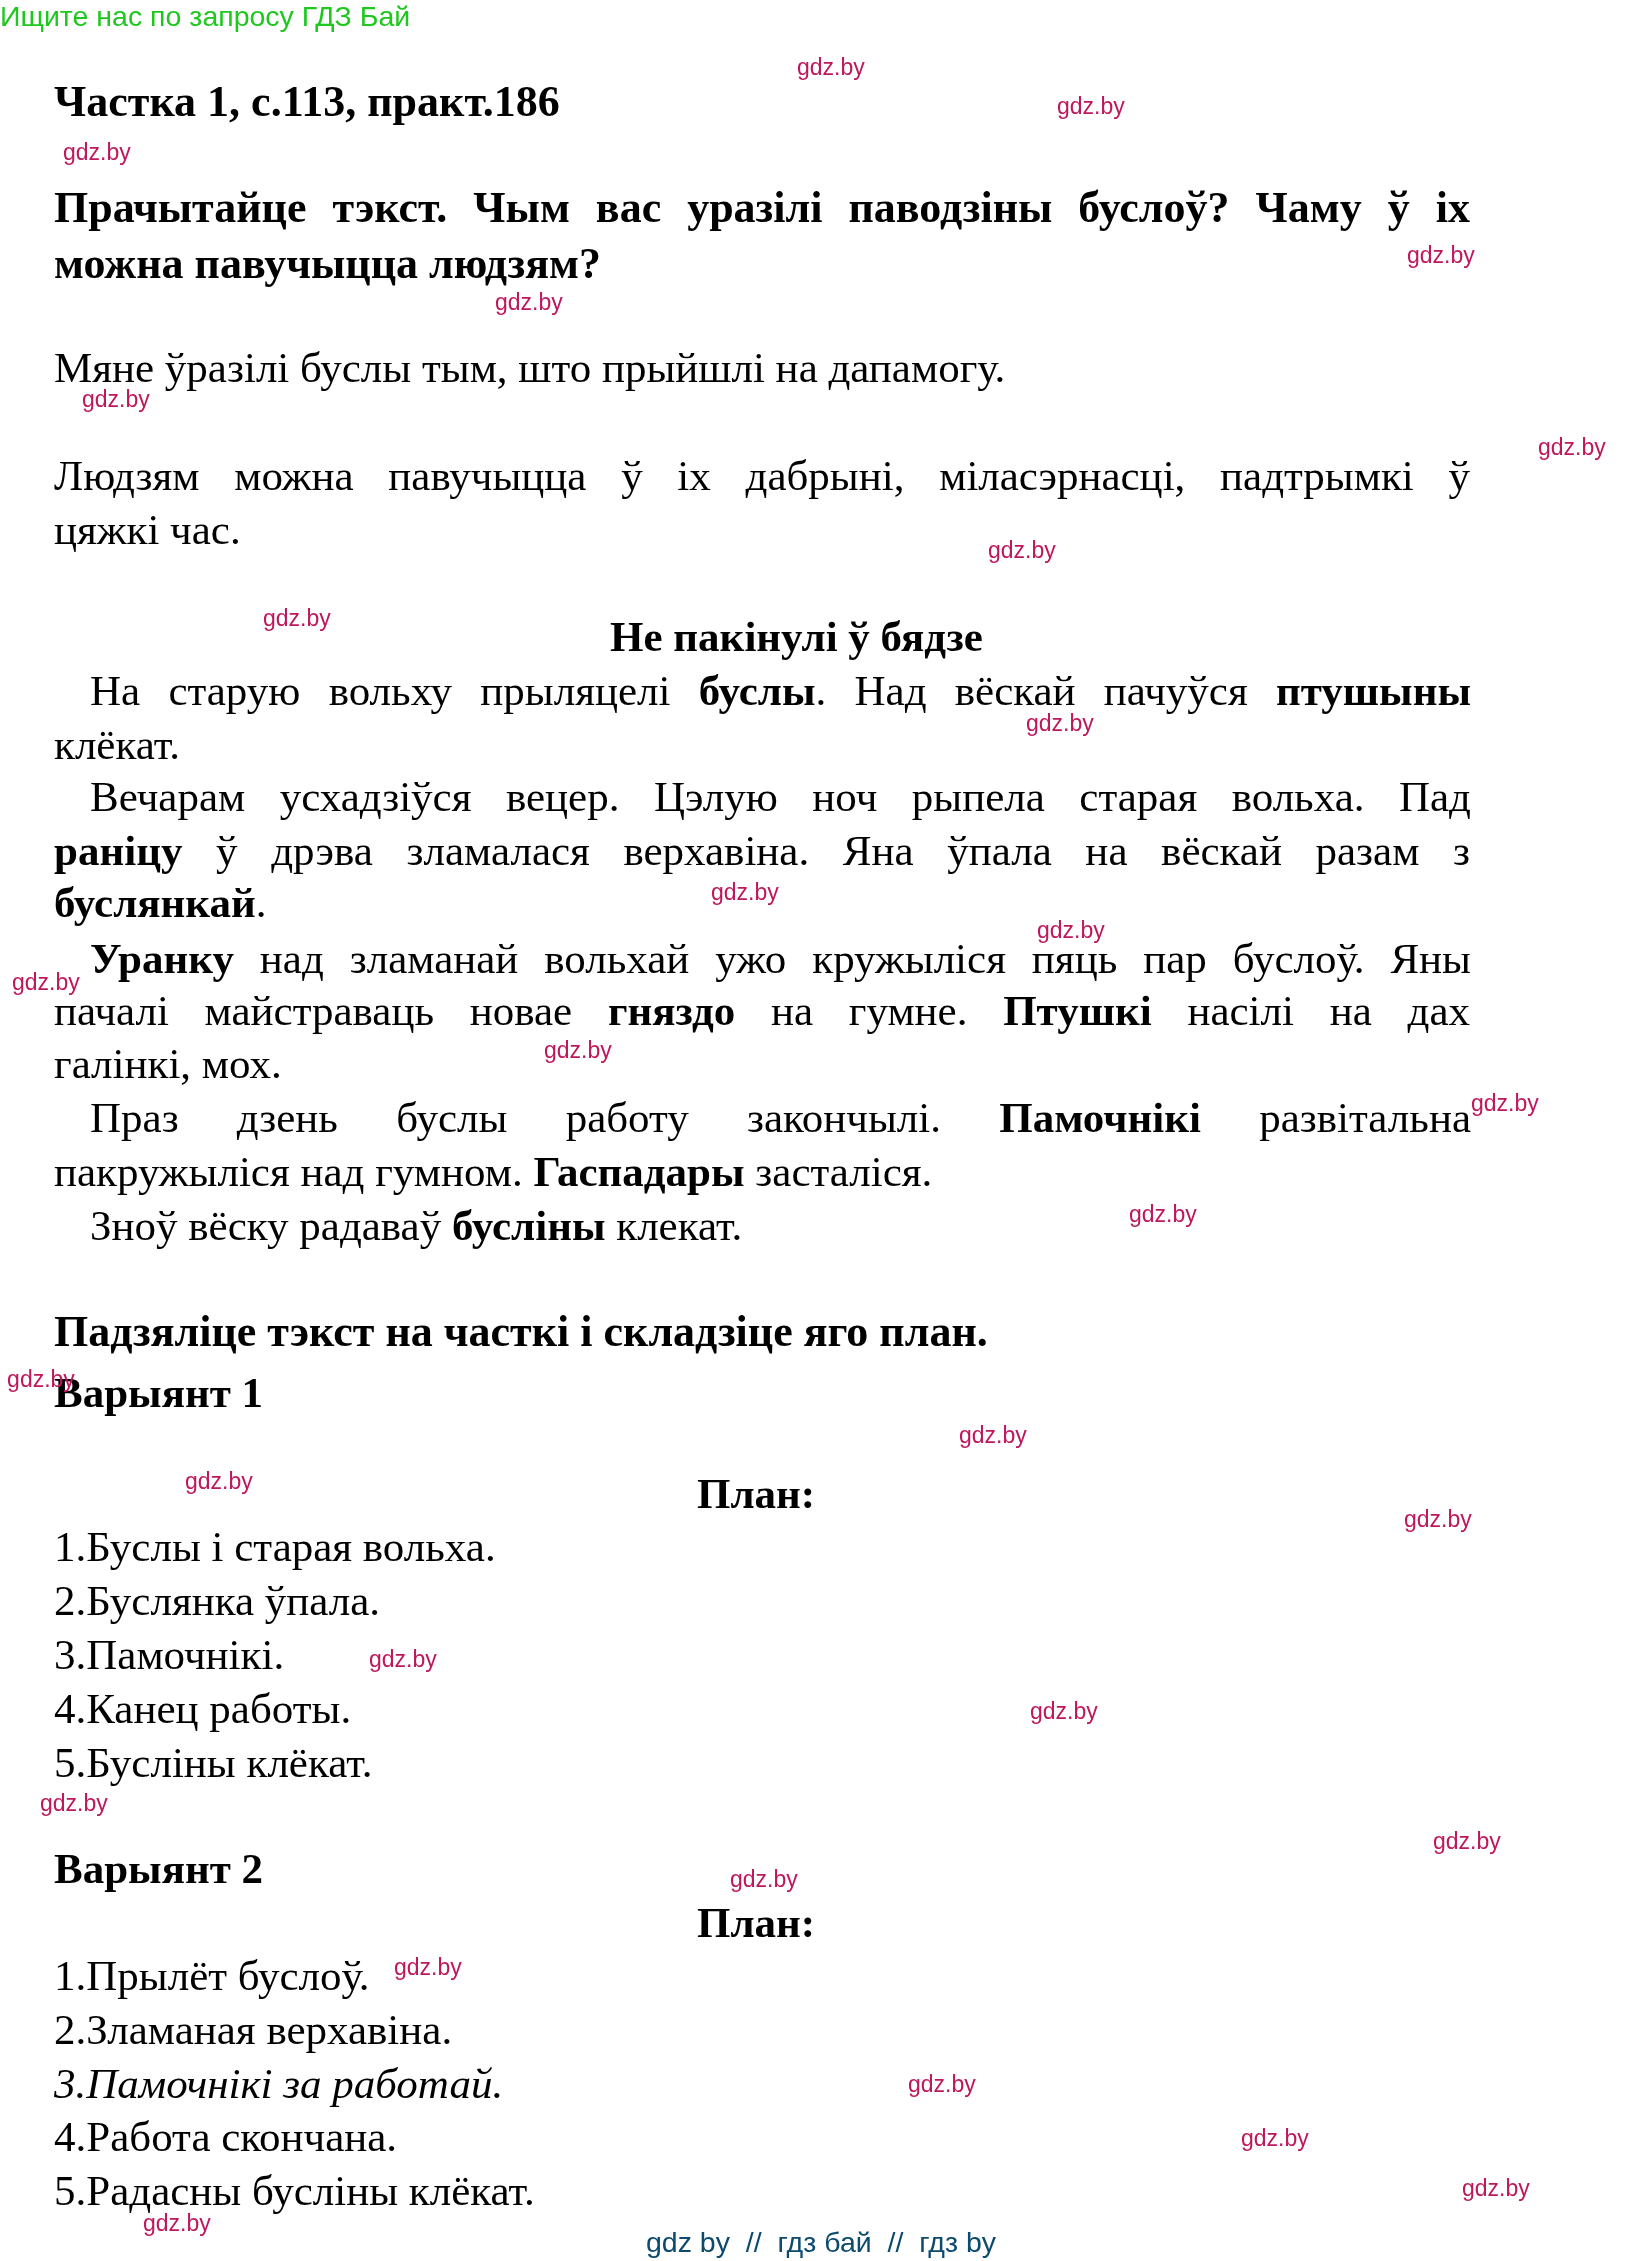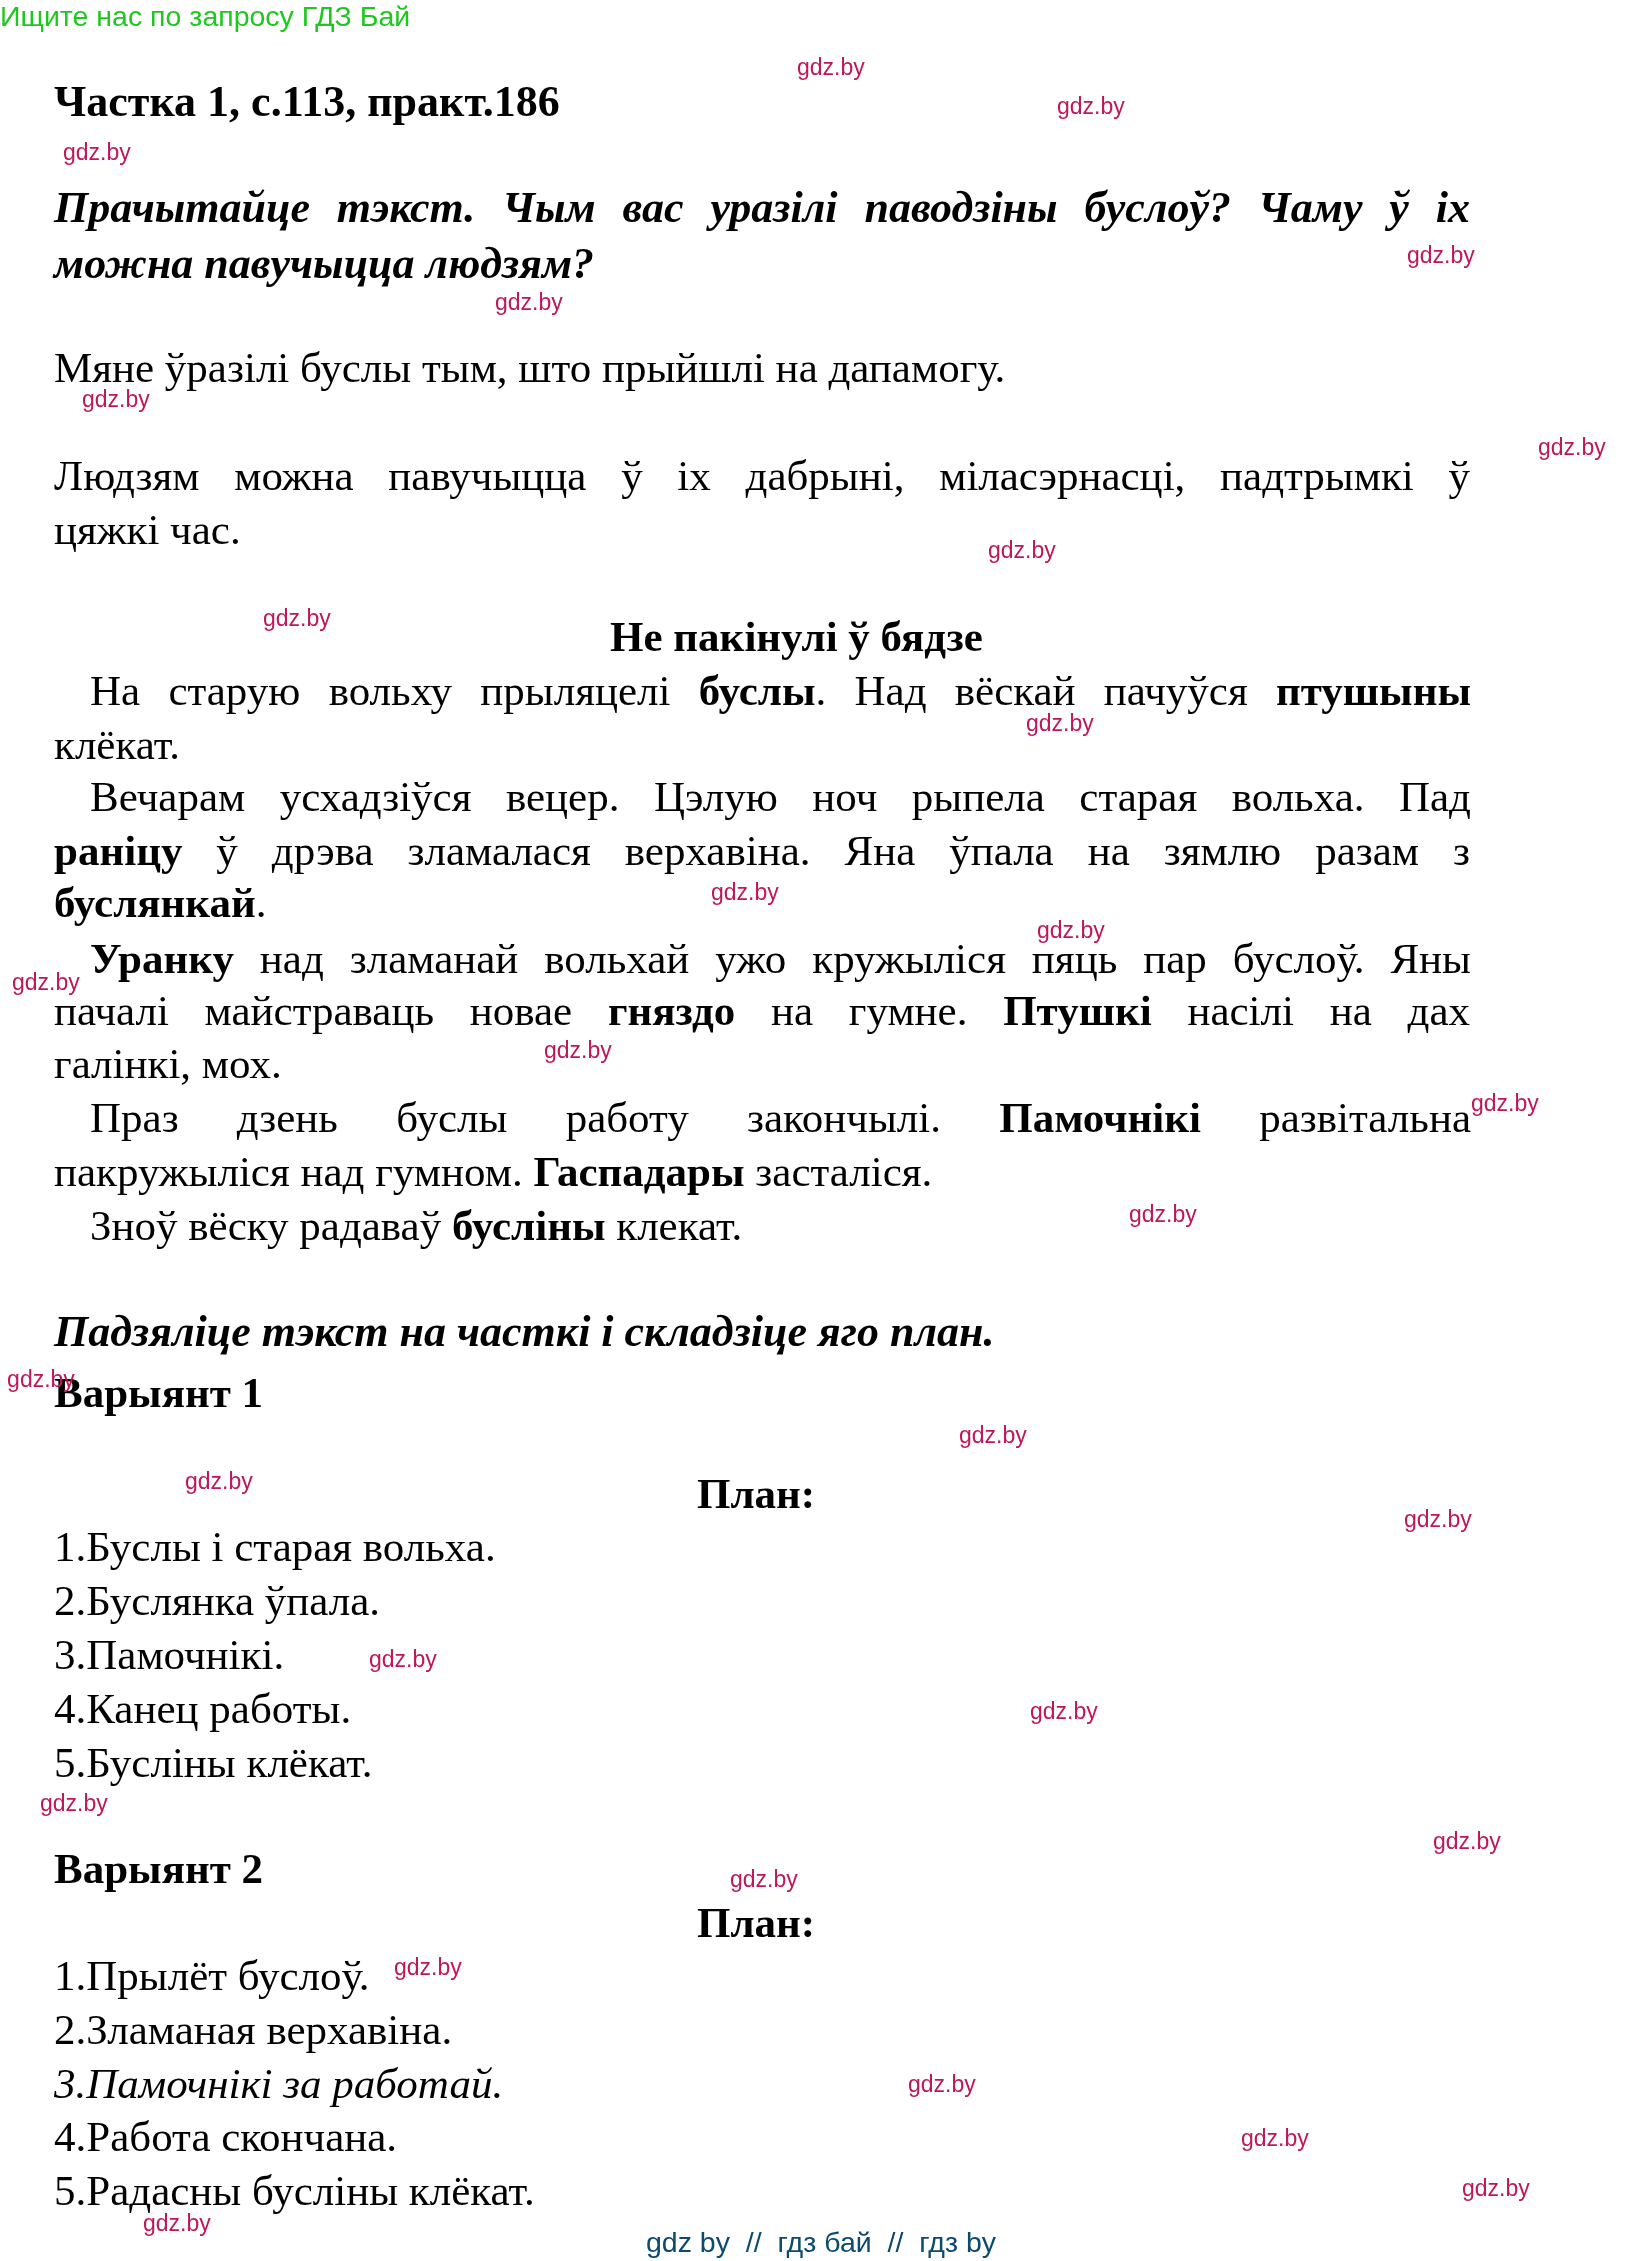--- a/index.html
+++ b/index.html
@@ -4,21 +4,21 @@
 <style>
   html, body { margin: 0; padding: 0; background: #ffffff; }
   body { width: 1642px; height: 2261px; position: relative; overflow: hidden;
          font-family: "Liberation Serif", serif; color: #000; }
   .abs { position: absolute; white-space: nowrap; }
   .top-banner { left: 0; width: 1642px; top: 0; font-family: "Liberation Sans", sans-serif;
                 font-size: 28.5px; line-height: 32px; color: #1ec81e; }
   .footer { left: 0; width: 1642px; top: 2226px; text-align: center; font-family: "Liberation Sans", sans-serif;
             font-size: 28.5px; line-height: 32px; color: #0c4a6e; white-space: pre; }
   .h1 { font-weight: bold; font-size: 44px; line-height: 51px; }
-  .q { font-weight: bold; font-style: italic; font-size: 44px; line-height: 51px; }
+  .q { font-weight: bold; font-size: 44px; line-height: 51px; }
   .body { font-size: 43px; line-height: 51px; }
   .just { width: 1416px; text-align: justify; text-align-last: justify; }
   .title { font-weight: bold; font-size: 43px; line-height: 51px; left: 0; width: 1593px; text-align: center; }
   .variant { font-weight: bold; font-size: 43px; line-height: 51px; }
   .plan { font-weight: bold; font-size: 43px; line-height: 51px; }
   b { font-weight: bold; }
   .wm { position: absolute; font-family: "Liberation Sans", sans-serif; font-size: 23px; line-height: 25px;
         color: #be185d; white-space: nowrap; }
 </style>
 </head>
@@ -35,21 +35,21 @@
 
 <div class="abs body just" style="left:54px; top:450px;">Людзям можна павучыцца ў іх дабрыні, міласэрнасці, падтрымкі ў</div>
 <div class="abs body" style="left:54px; top:504px;">цяжкі час.</div>
 
 <div class="abs title" style="top:611px;">Не пакінулі ў бядзе</div>
 
 <div id="story">
     <div class="abs body just" style="left: 90px; top: 665px; width: 1381px;"><span>На старую вольху прыляцелі </span><b>буслы</b><span>. Над вёскай пачуўся </span><b>птушыны</b></div>
     <div class="abs body" style="left: 54px; top: 719px;"><span>клёкат.</span></div>
     <div class="abs body just" style="left: 90px; top: 771px; width: 1381px;"><span>Вечарам усхадзіўся вецер. Цэлую ноч рыпела старая вольха. Пад</span></div>
-    <div class="abs body just" style="left: 54px; top: 825px; width: 1416px;"><b>раніцу</b><span> ў дрэва зламалася верхавіна. Яна ўпала на зямлю разам з</span></div>
+    <div class="abs body just" style="left: 54px; top: 825px; width: 1416px;"><b>раніцу</b><span> ў дрэва зламалася верхавіна. Яна ўпала на вёскай разам з</span></div>
     <div class="abs body" style="left: 54px; top: 877px;"><b>буслянкай</b><span>.</span></div>
     <div class="abs body just" style="left: 90px; top: 933px; width: 1381px;"><b>Уранку</b><span> над зламанай вольхай ужо кружыліся пяць пар буслоў. Яны</span></div>
     <div class="abs body just" style="left: 54px; top: 985px; width: 1416px;"><span>пачалі майстраваць новае </span><b>гняздо</b><span> на гумне. </span><b>Птушкі</b><span> насілі на дах</span></div>
     <div class="abs body" style="left: 54px; top: 1038px;"><span>галінкі, мох.</span></div>
     <div class="abs body just" style="left: 90px; top: 1092px; width: 1381px;"><span>Праз дзень буслы работу закончылі. </span><b>Памочнікі</b><span> развітальна</span></div>
     <div class="abs body" style="left: 54px; top: 1146px;"><span>пакружыліся над гумном. </span><b>Гаспадары</b><span> засталіся.</span></div>
     <div class="abs body" style="left: 90px; top: 1200px;"><span>Зноў вёску радаваў </span><b>бусліны</b><span> клекат.</span></div>
   </div>
 
 <div class="abs q" style="left:54px; top:1306px;">Падзяліце тэкст на часткі і складзіце яго план.</div>

